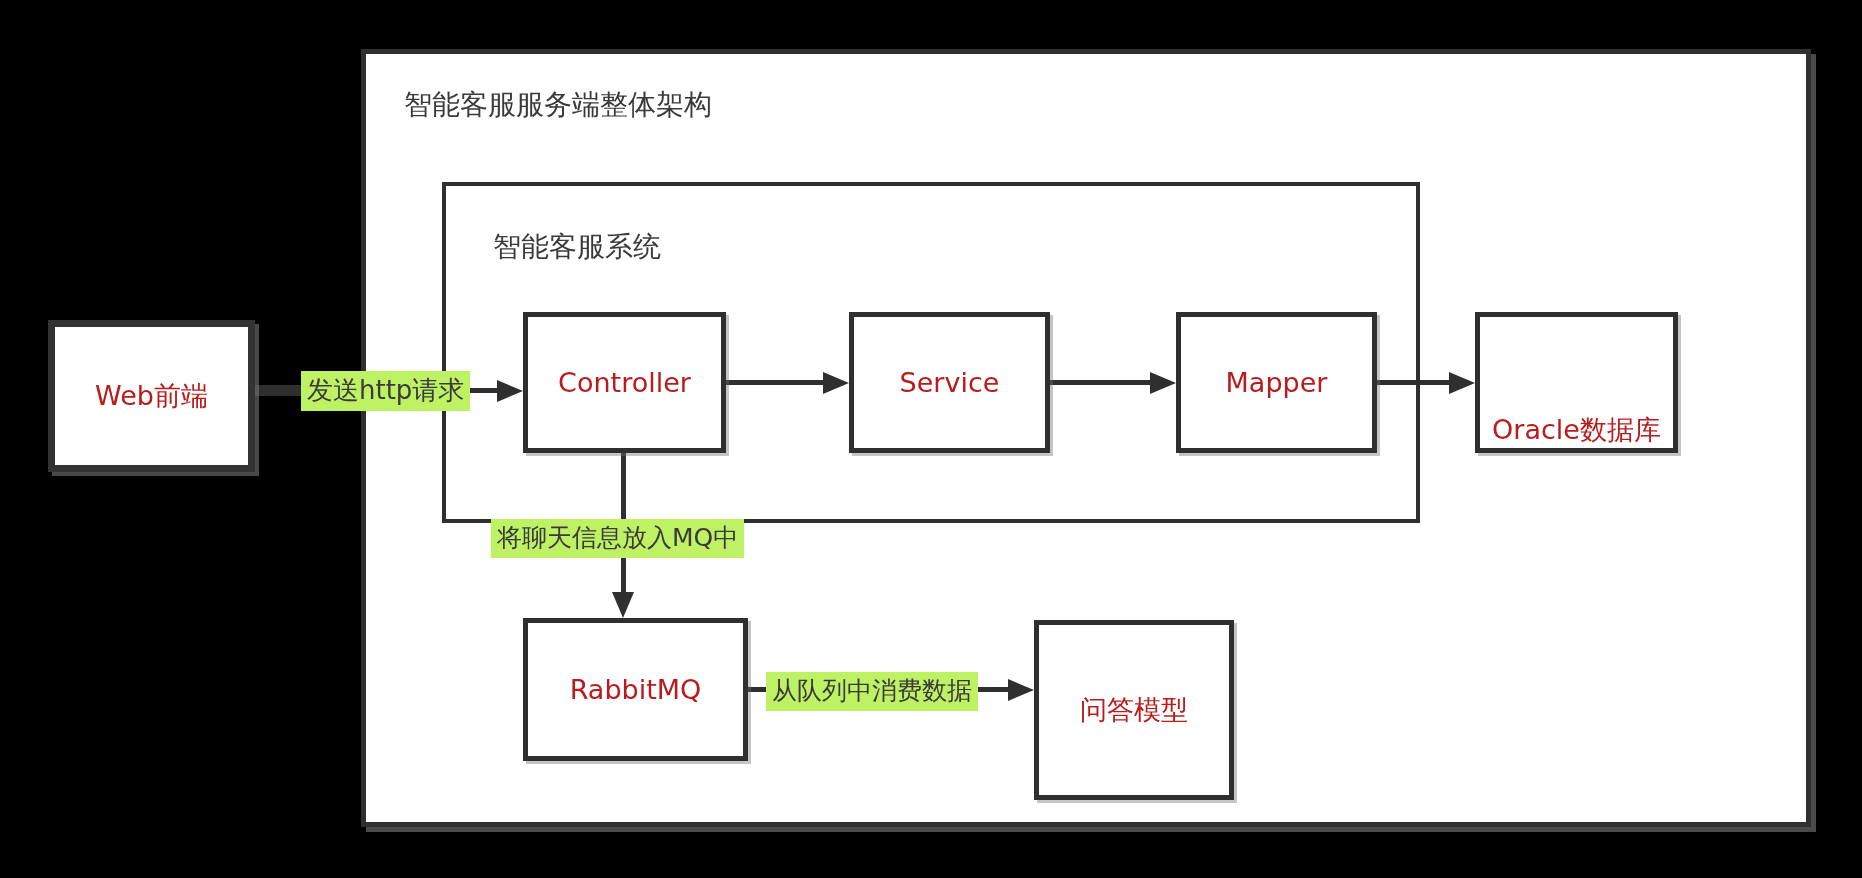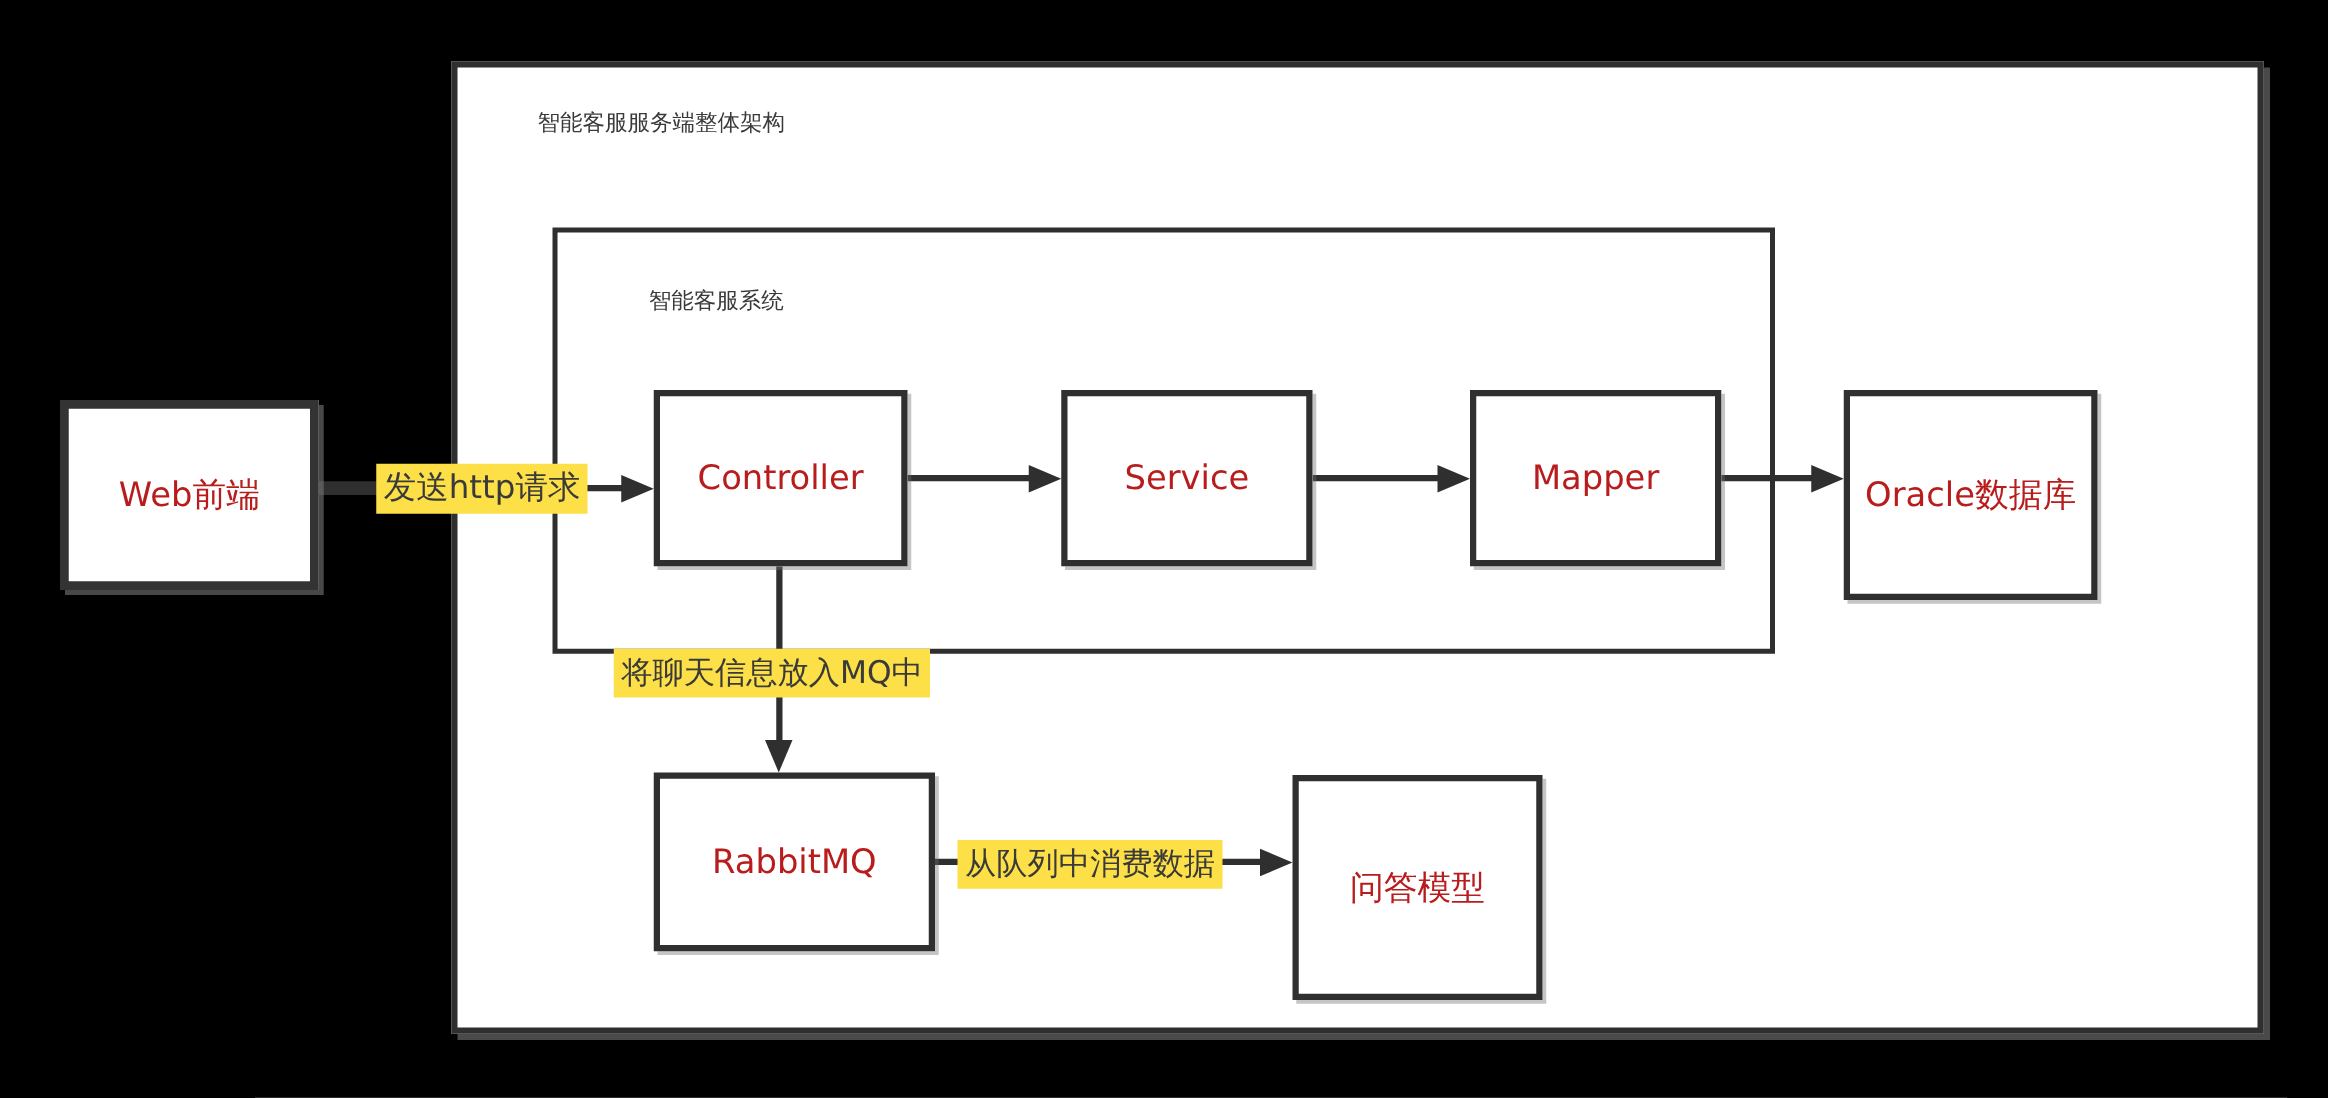--- a/index.html
+++ b/index.html
@@ -20,25 +20,24 @@
   }
   .group{
     position:absolute;
     background:#fff;
     border:4px solid #2f2f2f;
     box-sizing:border-box;
     z-index:2;
   }
   .diagram-title{
     position:absolute;
-    font-size:18px;
+    font-size:28px;
     color:#3a3a3a;
     white-space:nowrap;
     z-index:2;
-    margin-left:26px;
   }
   .node{
     position:absolute;
     background:#fff;
     border:5px solid #2f2f2f;
     box-sizing:border-box;
     display:flex;align-items:center;justify-content:center;
     font-size:27px;
     color:#b91c1c;
     z-index:4;
@@ -63,21 +62,21 @@
   }
   .ah-down{
     position:absolute;width:0;height:0;
     border-left:11px solid transparent;
     border-right:11px solid transparent;
     border-top:26px solid #2f2f2f;
     z-index:3;
   }
   .edge-label{
     position:absolute;
-    background:#fde047;
+    background:#bef264;
     font-size:26px;
     color:#3a3a3a;
     line-height:1.3;
     padding:3px 6px;
     white-space:nowrap;
     z-index:5;
   }
   .edge-label.small{font-size:25px;}
 </style>
 </head>
@@ -123,21 +122,21 @@
   </div>
 
   <div class="node" style="left:849px;top:312px;width:201px;height:141px;">
     <span>Service</span>
   </div>
 
   <div class="node" style="left:1176px;top:312px;width:201px;height:141px;">
     <span>Mapper</span>
   </div>
 
-  <div class="node" style="left:1475px;top:312px;width:203px;height:168px;">
+  <div class="node" style="left:1475px;top:312px;width:203px;height:141px;align-items:flex-end;">
     <span>Oracle数据库</span>
   </div>
 
   <div class="node" style="left:523px;top:618px;width:225px;height:143px;">
     <span>RabbitMQ</span>
   </div>
 
   <div class="node" style="left:1034px;top:620px;width:200px;height:180px;">
     <span>问答模型</span>
   </div>

